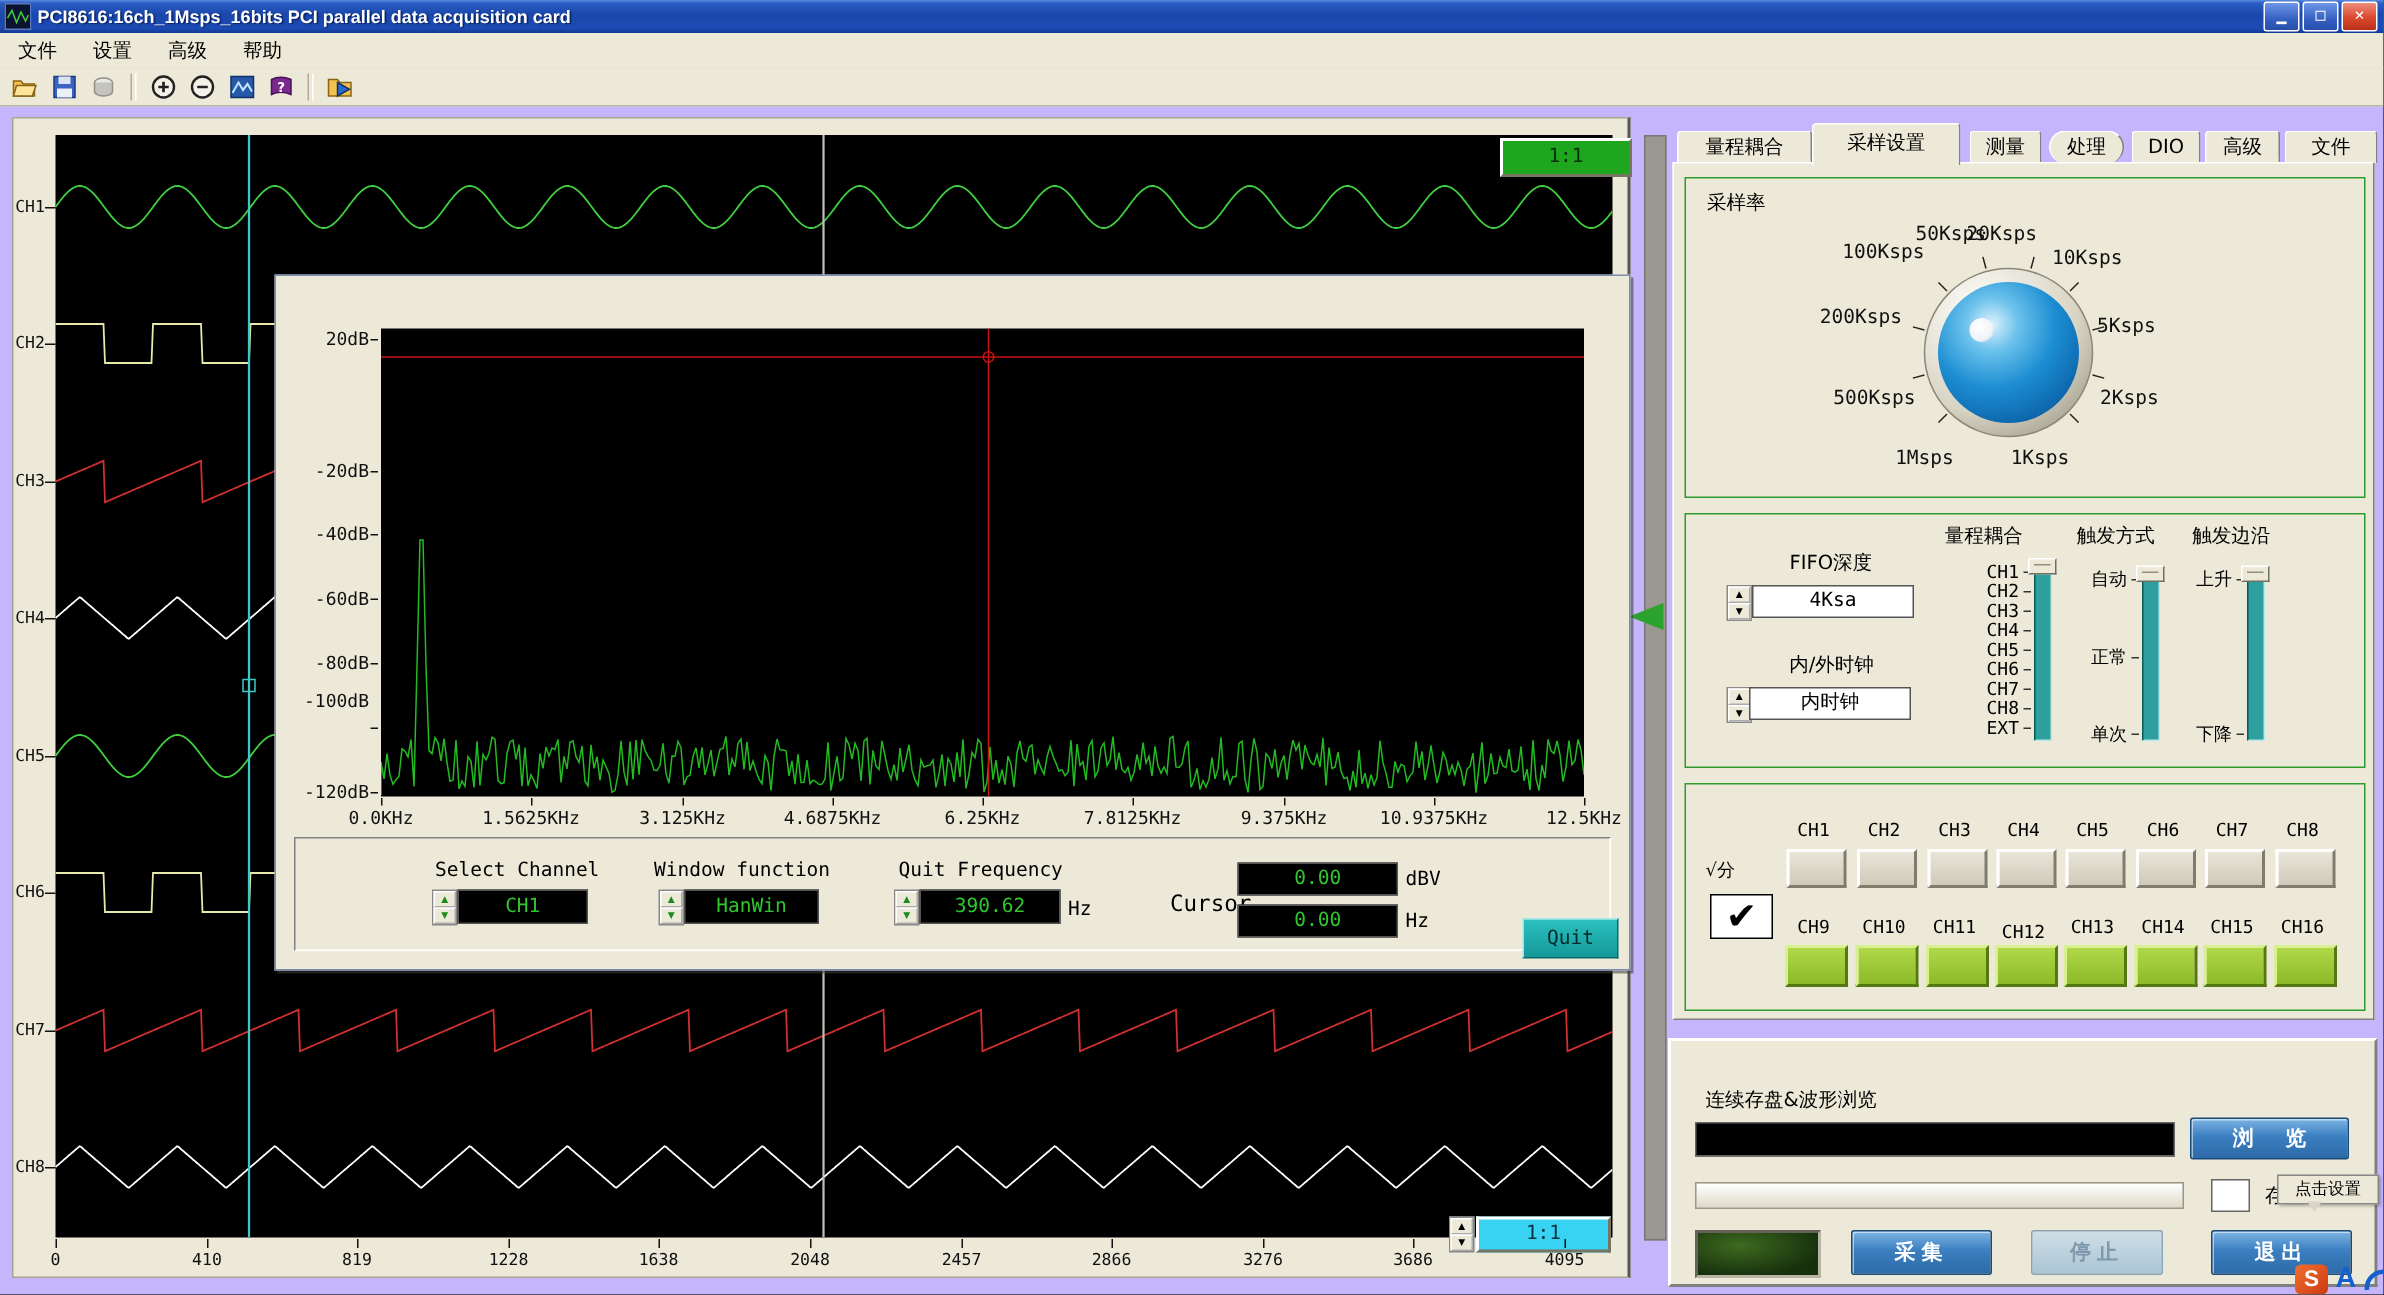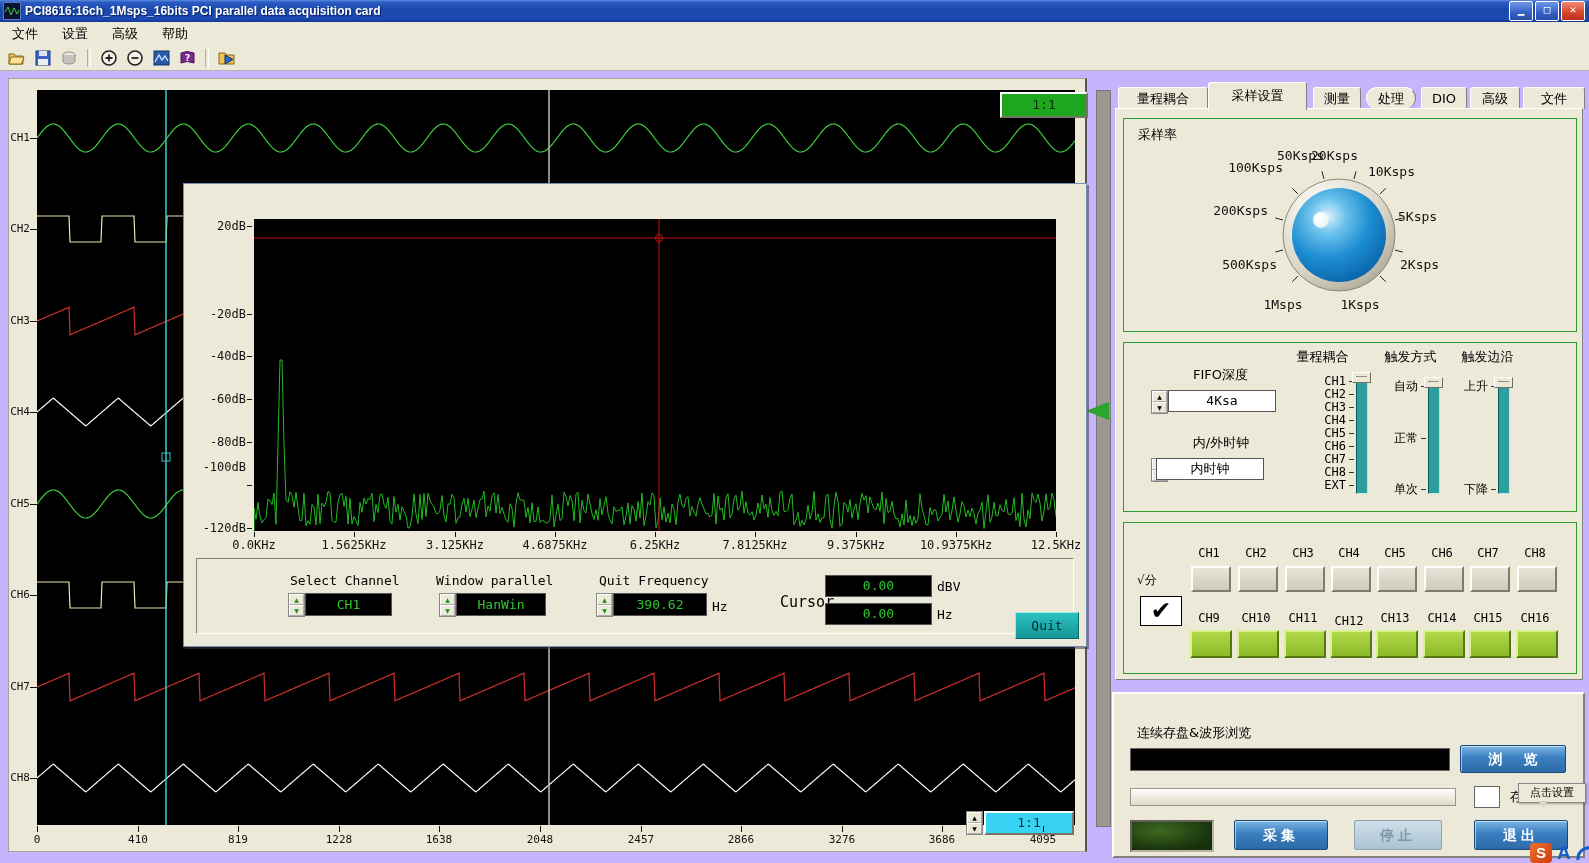--- a/index.html
+++ b/index.html
@@ -296,21 +296,21 @@
       <div class="sp">▲</div>
       <div class="sp">▼</div>
     </div>
     <div class="combo" style="left:45px;top:48px;width:106px;height:20px;line-height:20px;font-family:'DejaVu Sans Mono',monospace;">4Ksa</div>
 
     <div class="abs" style="left:48px;top:92px;width:100px;text-align:center;">内/外时钟</div>
     <div class="spinner" style="left:28px;top:116px;height:22px;">
       <div class="sp">▲</div>
       <div class="sp">▼</div>
     </div>
-    <div class="combo" style="left:33px;top:116px;width:106px;height:20px;line-height:20px;">内时钟</div>
+    <div class="combo" style="left:43px;top:116px;width:106px;height:20px;line-height:20px;">内时钟</div>
   <div class="trig-label" style="left: 163px; top: 33px; width: 60px;">CH1</div>
       <div class="trig-tick" style="left: 226px; top: 39px;"></div>
       <div class="trig-label" style="left: 163px; top: 46px; width: 60px;">CH2</div>
       <div class="trig-tick" style="left: 226px; top: 52px;"></div>
       <div class="trig-label" style="left: 163px; top: 59px; width: 60px;">CH3</div>
       <div class="trig-tick" style="left: 226px; top: 65px;"></div>
       <div class="trig-label" style="left: 163px; top: 72px; width: 60px;">CH4</div>
       <div class="trig-tick" style="left: 226px; top: 78px;"></div>
       <div class="trig-label" style="left: 163px; top: 85px; width: 60px;">CH5</div>
       <div class="trig-tick" style="left: 226px; top: 91px;"></div>
@@ -402,21 +402,21 @@
       </svg>
     <div id="spec-axes"></div>
     <div id="spec-controls">
       <div class="sc-label" style="left:93px;top:14px;">Select Channel</div>
       <div class="gspin" style="left:91px;top:34px;">
         <div class="sp">▲</div>
         <div class="sp">▼</div>
       </div>
       <div class="blkdisp" style="left:108px;top:34px;width:85px;height:21px;line-height:21px;">CH1</div>
 
-      <div class="sc-label" style="left:239px;top:14px;">Window parallel</div>
+      <div class="sc-label" style="left:239px;top:14px;">Window function</div>
       <div class="gspin" style="left:242px;top:34px;">
         <div class="sp">▲</div>
         <div class="sp">▼</div>
       </div>
       <div class="blkdisp" style="left:259px;top:34px;width:88px;height:21px;line-height:21px;">HanWin</div>
 
       <div class="sc-label" style="left:402px;top:14px;">Quit Frequency</div>
       <div class="gspin" style="left:399px;top:34px;">
         <div class="sp">▲</div>
         <div class="sp">▼</div>

